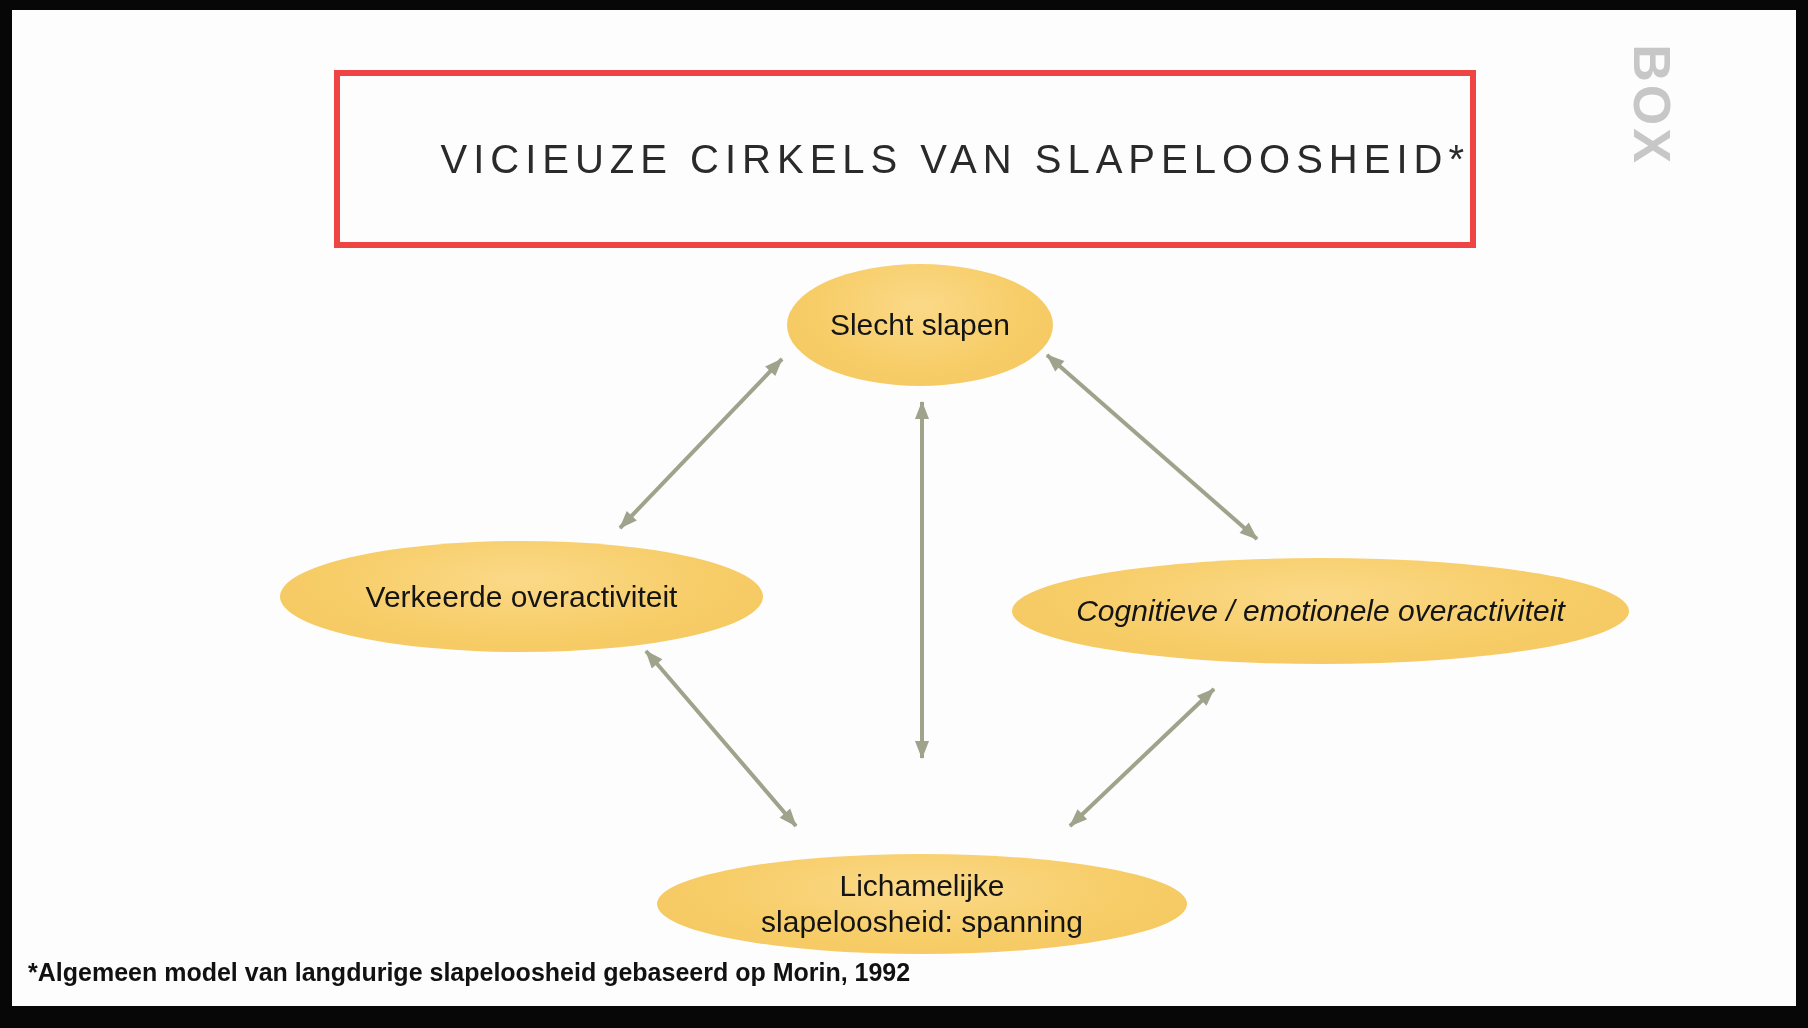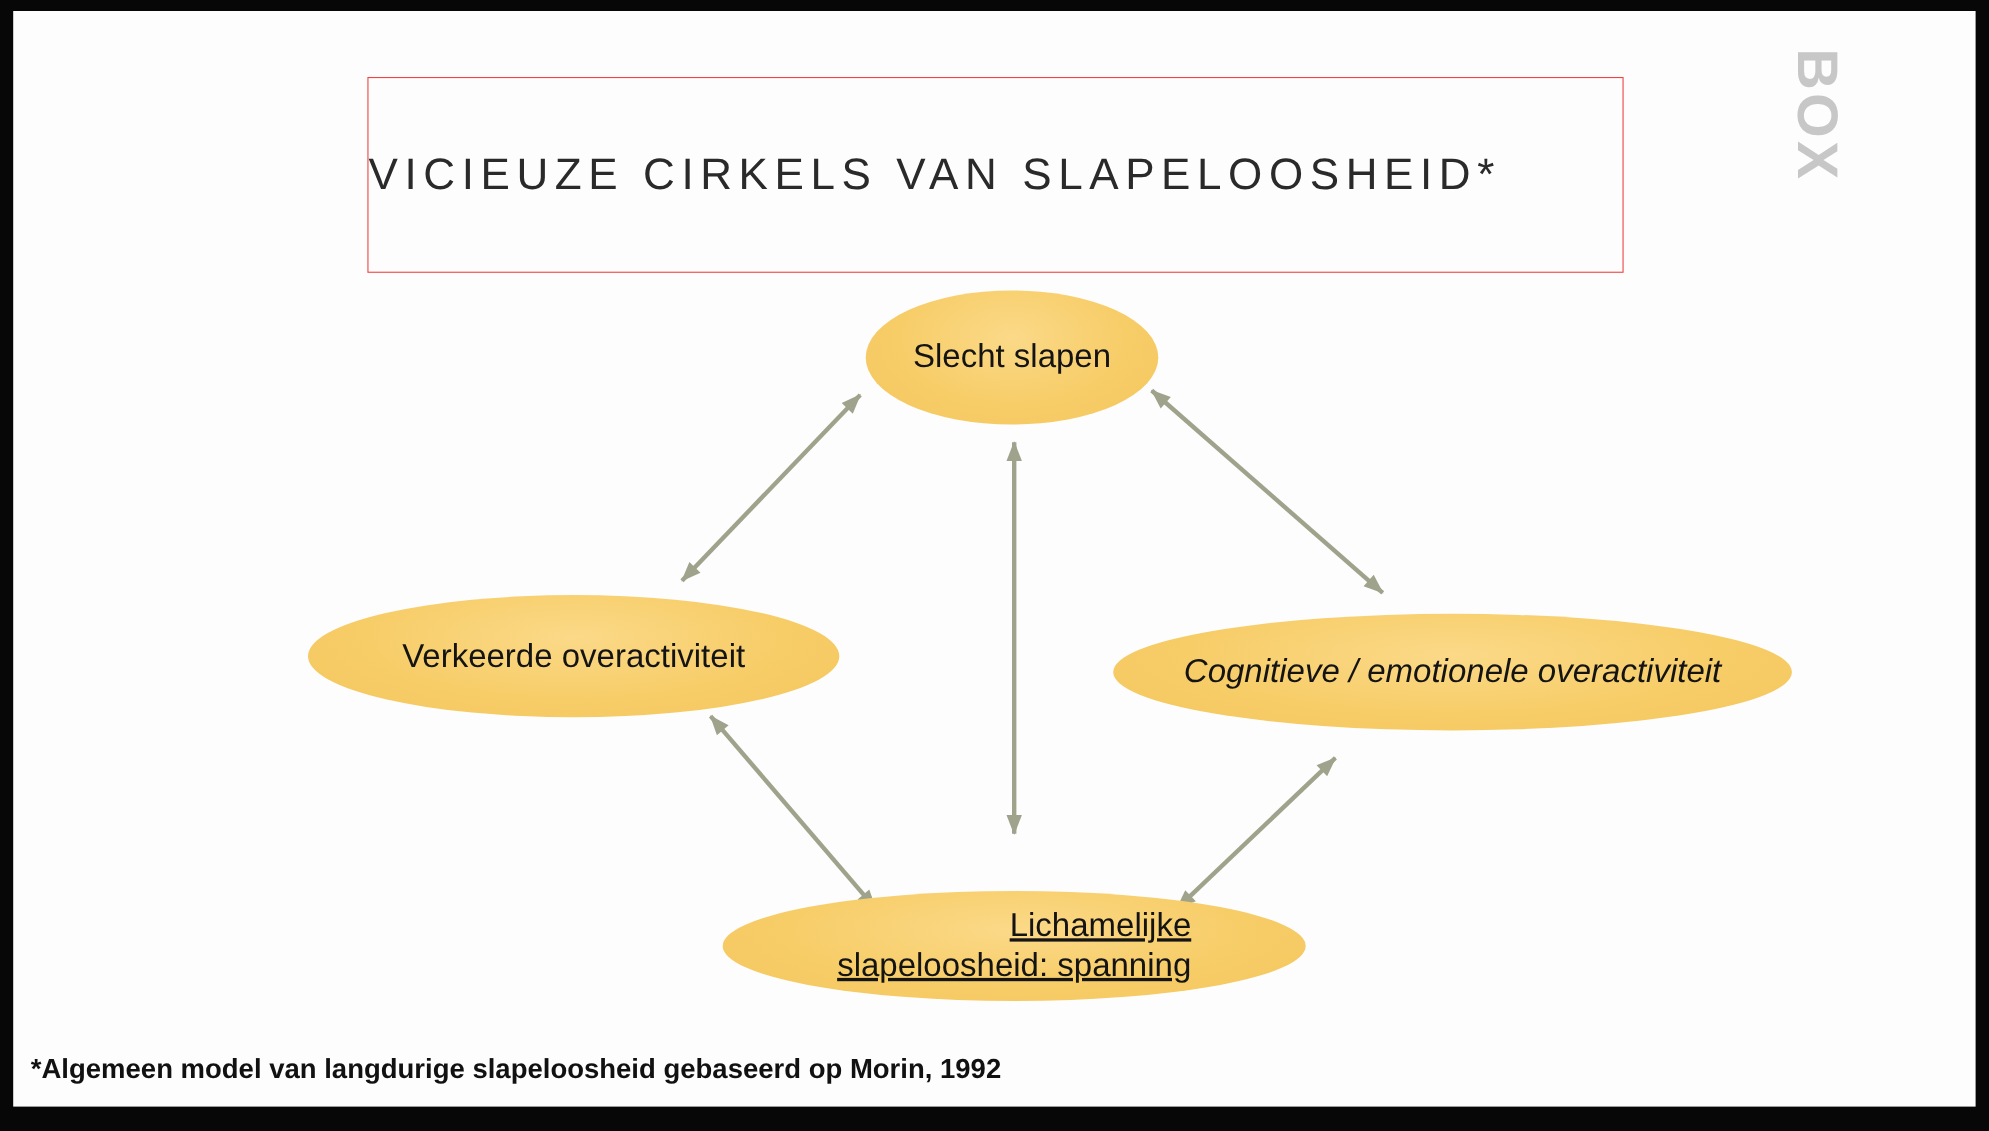--- a/index.html
+++ b/index.html
@@ -22,24 +22,24 @@
     width: 1784px;
     height: 996px;
     background: #fdfdfd;
   }
   .title-box {
     position: absolute;
     left: 322px;
     top: 60px;
     width: 1142px;
     height: 178px;
-    border: 1px solid #ef4444;
+    border: 6px solid #ef4444;
     display: flex;
     align-items: center;
-    justify-content: flex-start;
+    justify-content: flex-end;
     box-sizing: border-box;
     background: #fdfdfd;
   }
   .title-box h1 {
     margin: 0;
     font-size: 40px;
     font-weight: 500;
     letter-spacing: 6px;
     color: #2a2a2a;
     white-space: nowrap;
@@ -68,30 +68,30 @@
     top: 0;
     pointer-events: none;
   }
   .node {
     position: absolute;
     border-radius: 50%;
     background: radial-gradient(ellipse at 50% 35%, #fbd988 0%, #f7cd68 55%, #f4c65d 100%);
     display: flex;
     align-items: center;
     justify-content: center;
-    text-align: right;
+    text-align: center;
     color: #141414;
     font-size: 30px;
     font-weight: 500;
   }
   .node .lbl { display: block; line-height: 36px; }
   .n-slecht      { left: 775px;  top: 254px; width: 266px; height: 122px; }
   .n-verkeerde   { left: 268px;  top: 531px; width: 483px; height: 111px; }
   .n-cognitieve  { left: 1000px; top: 548px; width: 617px; height: 106px; font-style: italic; }
-  .n-lichamelijk { left: 645px;  top: 800px; width: 530px; height: 100px; text-decoration: underline; }
+  .n-lichamelijk { left: 645px;  top: 844px; width: 530px; height: 100px; }
   .footnote {
     position: absolute;
     left: 16px;
     top: 948px;
     font-size: 25px;
     font-weight: 600;
     color: #111;
   }
 </style>
 </head>

